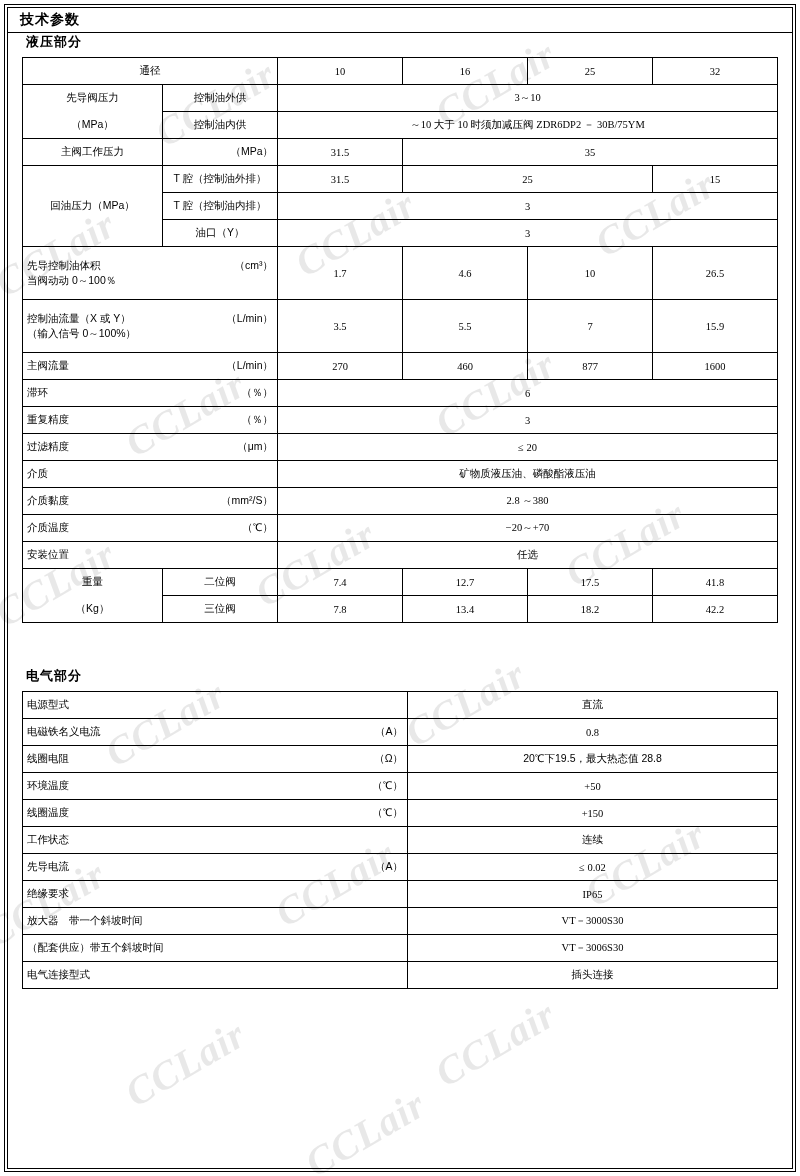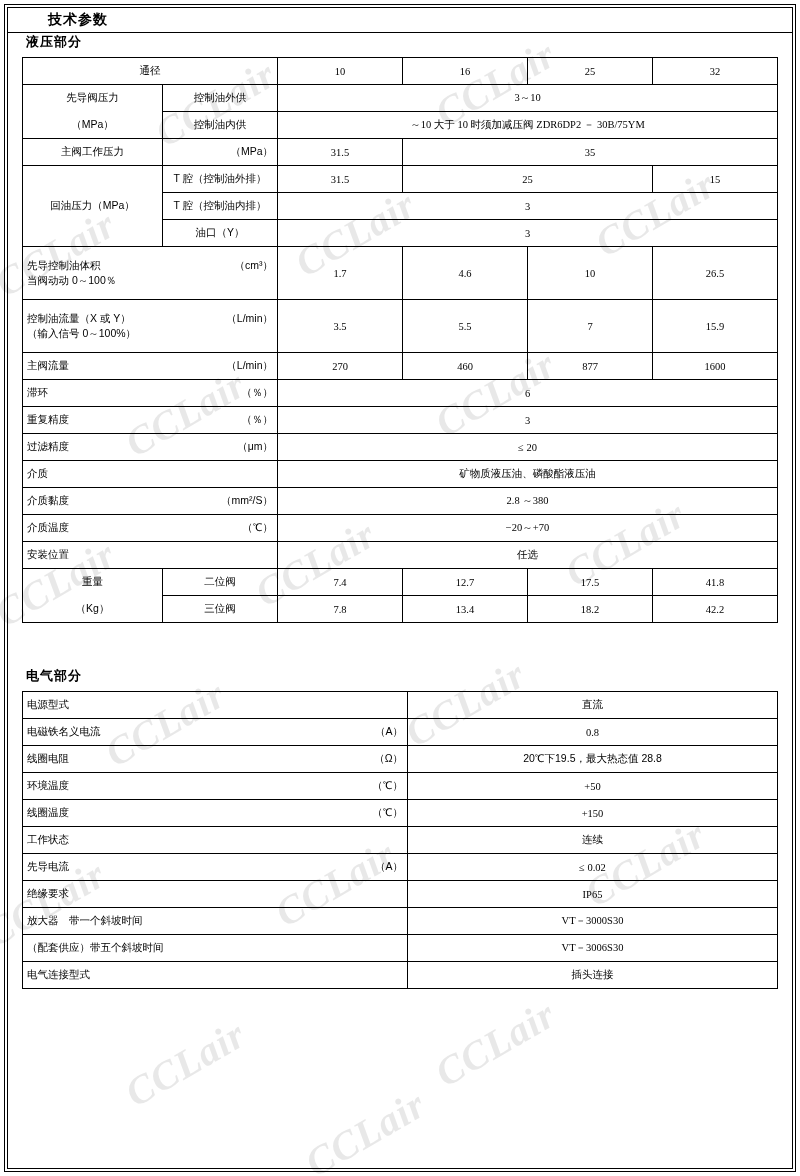--- a/index.html
+++ b/index.html
@@ -45,21 +45,20 @@
   .title-bar {
     position: absolute;
     left: 7px;
     top: 7px;
     width: 786px;
     height: 26px;
     border-bottom: 1.5px solid #000;
     box-sizing: border-box;
     display: flex;
     align-items: center;
-    padding-left: 28px;
   }
   .title-text {
     font-size: 14px;
     font-weight: bold;
     padding-left: 13px;
     letter-spacing: 1px;
   }
 
   
   .wm {

